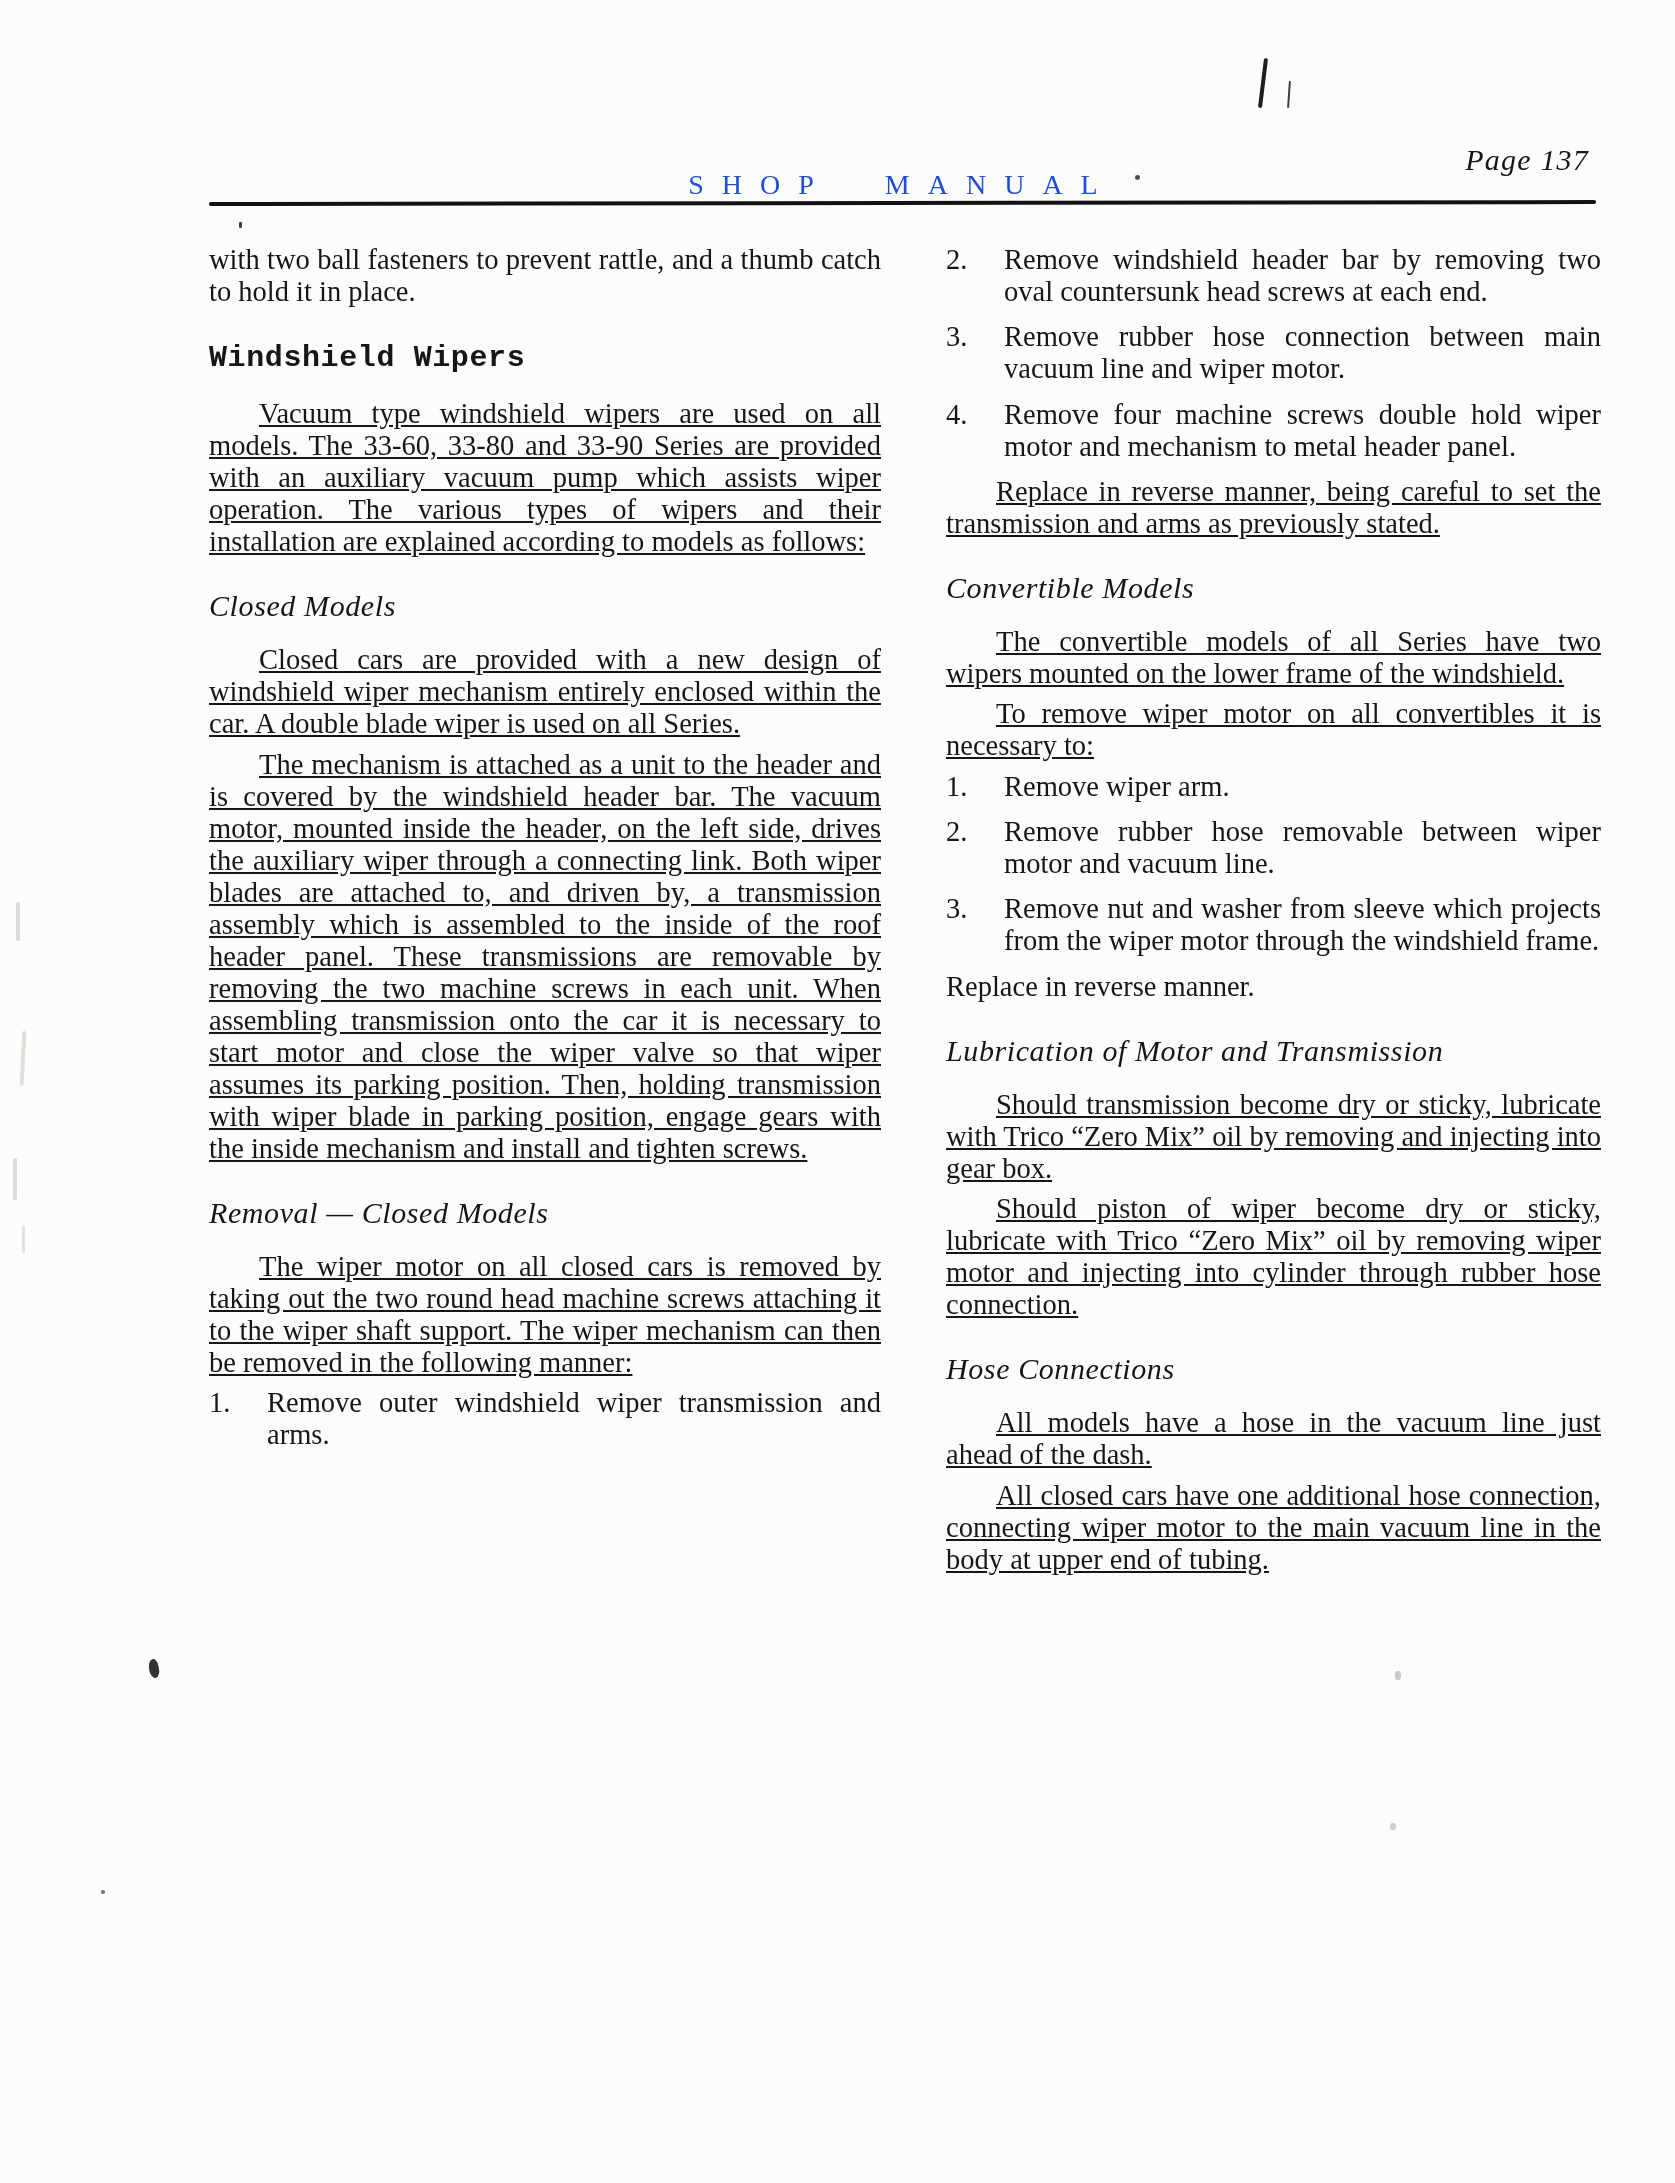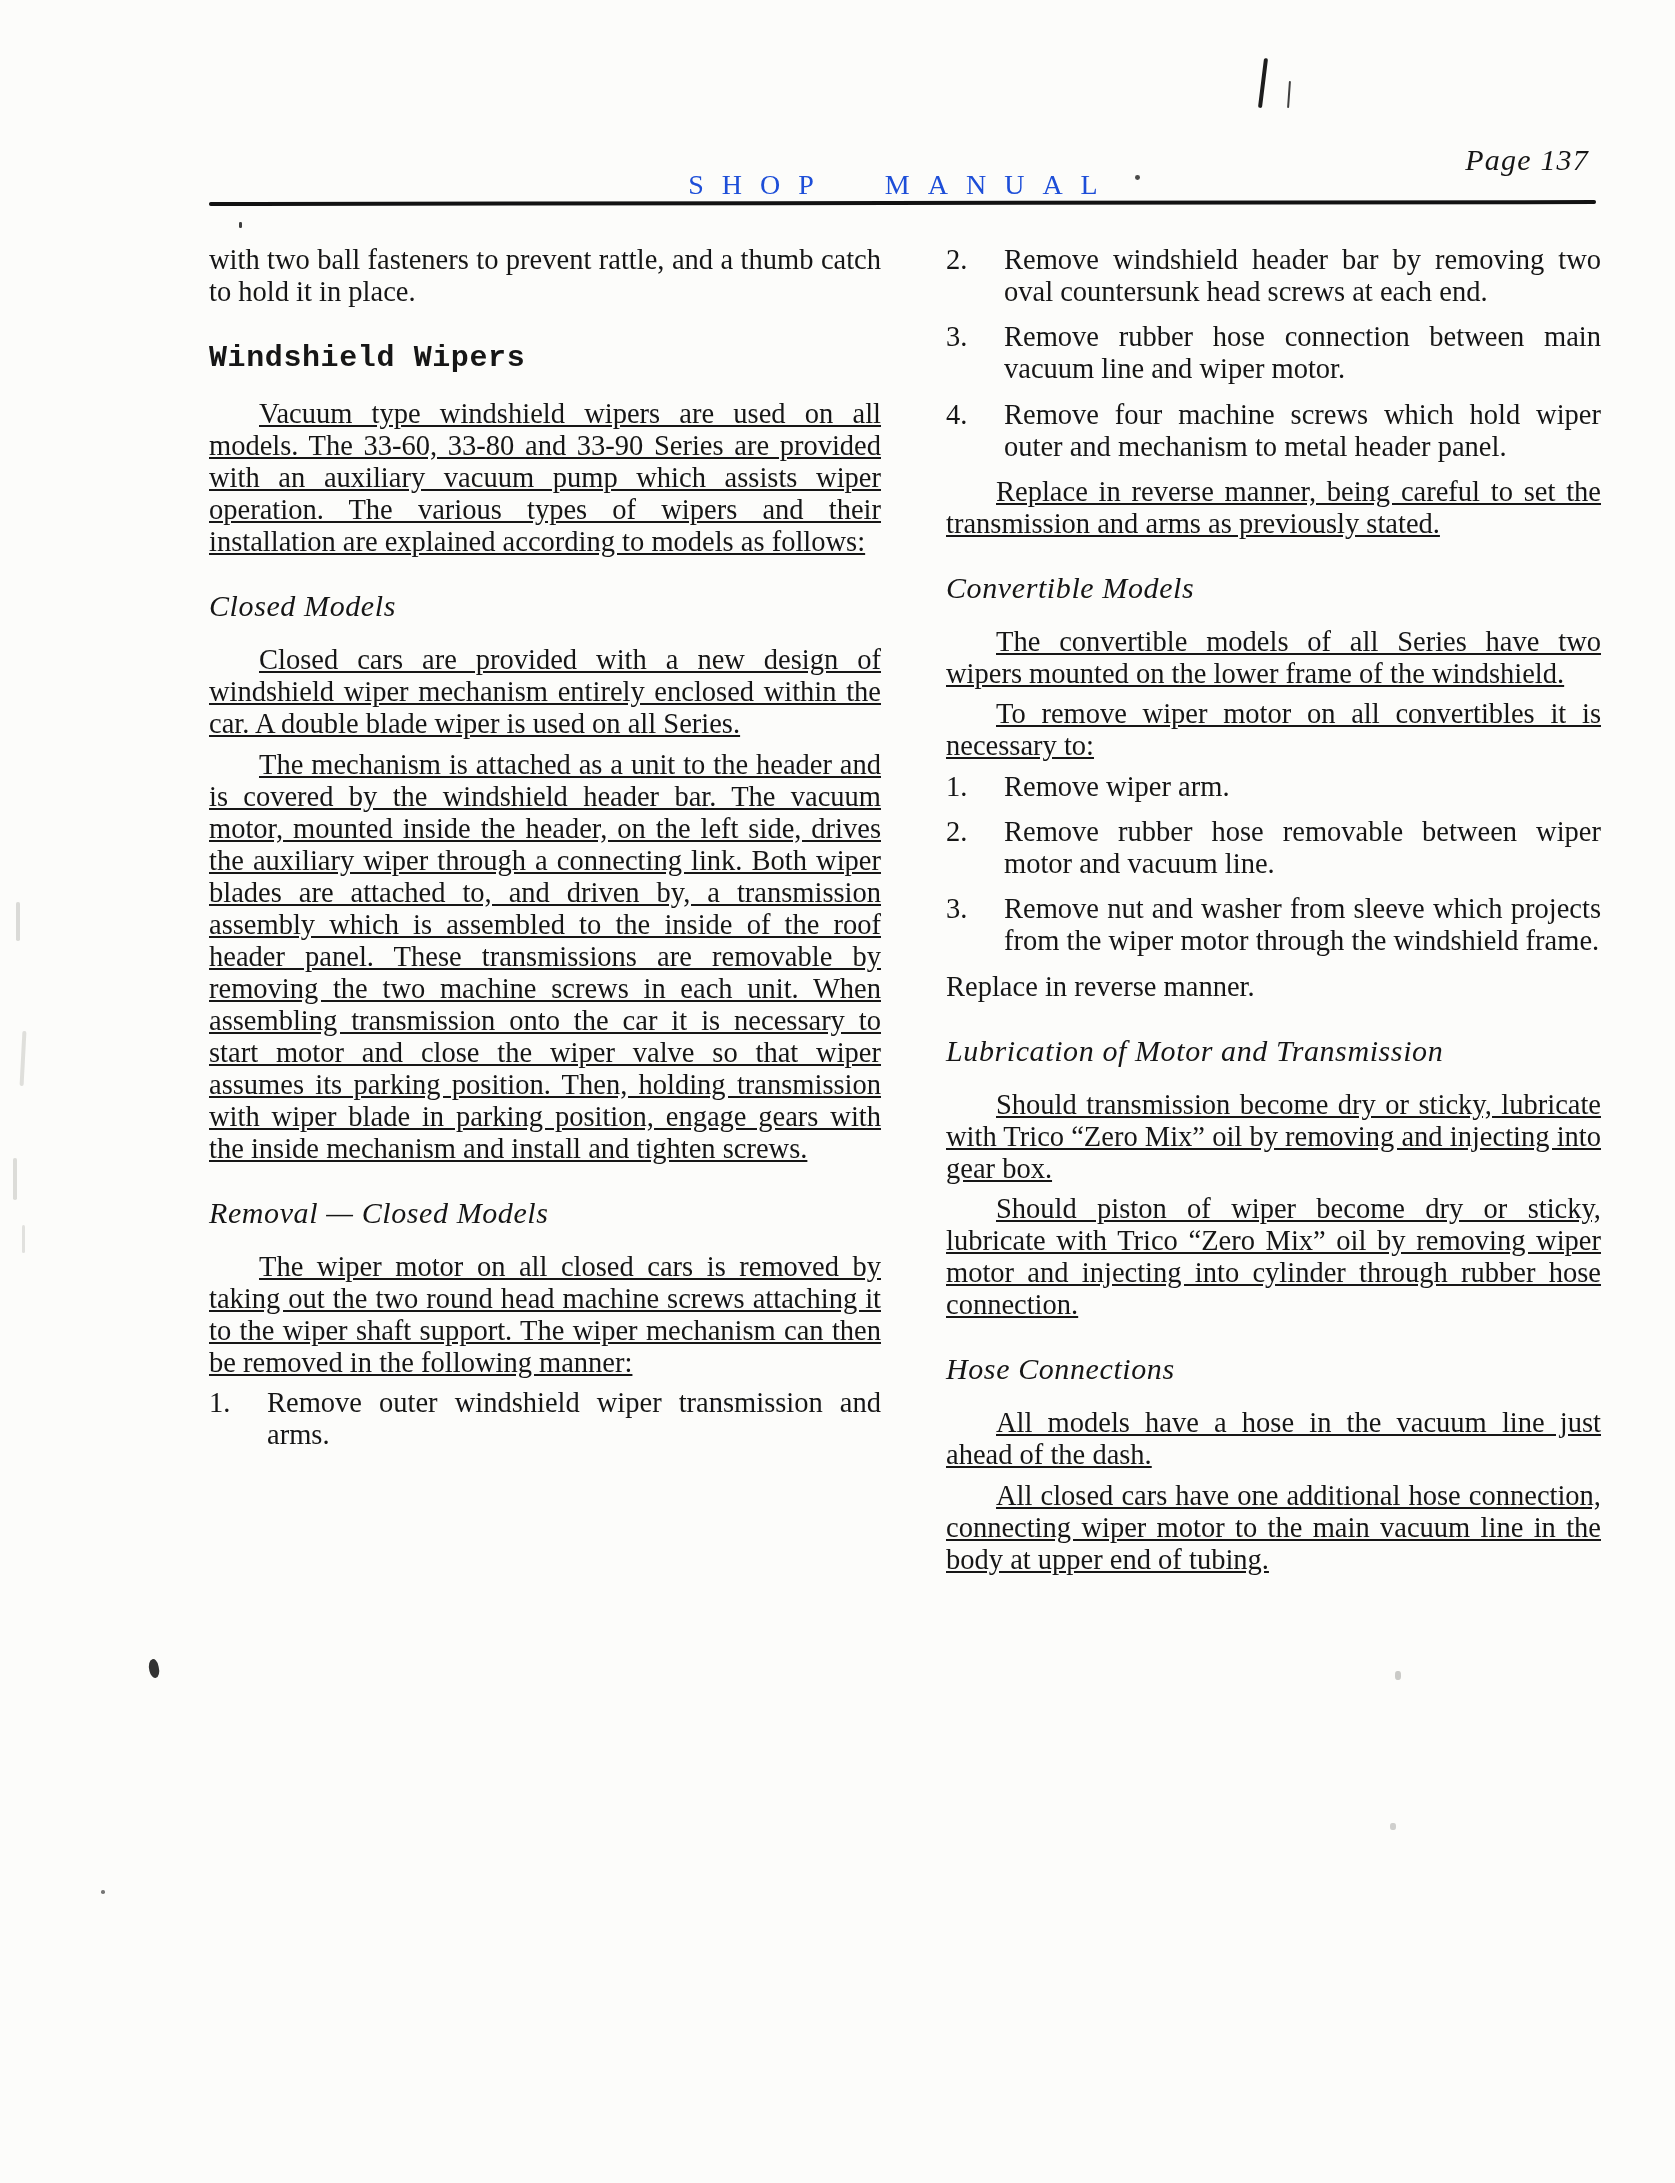--- a/index.html
+++ b/index.html
@@ -129,21 +129,21 @@
     <div class="li">
       <span class="li-num">2.</span>
       <span class="li-text">Remove windshield header bar by removing two oval countersunk head screws at each end.</span>
     </div>
     <div class="li">
       <span class="li-num">3.</span>
       <span class="li-text">Remove rubber hose connection between main vacuum line and wiper motor.</span>
     </div>
     <div class="li">
       <span class="li-num">4.</span>
-      <span class="li-text">Remove four machine screws which hold wiper outer and mechanism to metal header panel.</span>
+      <span class="li-text">Remove four machine screws double hold wiper motor and mechanism to metal header panel.</span>
     </div>
     <p class="para indent">Replace in reverse manner, being careful to set the transmission and arms as previously stated.</p>
     <h4 class="h-italic">Convertible Models</h4>
     <p class="para indent">The convertible models of all Series have two wipers mounted on the lower frame of the windshield.</p>
     <p class="para indent">To remove wiper motor on all convertibles it is necessary to:</p>
     <div class="li">
       <span class="li-num">1.</span>
       <span class="li-text">Remove wiper arm.</span>
     </div>
     <div class="li">

